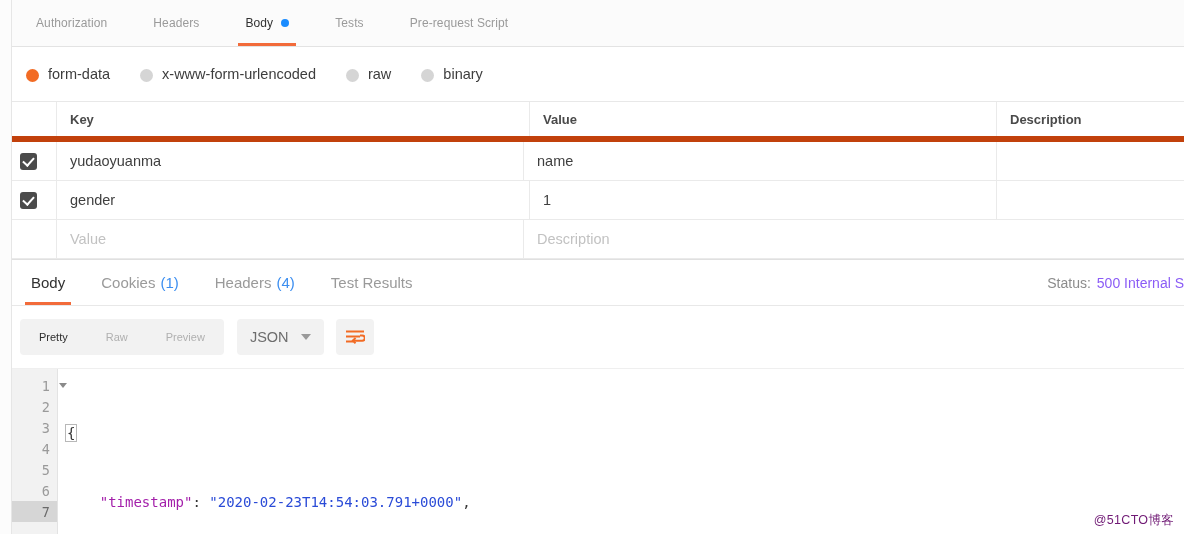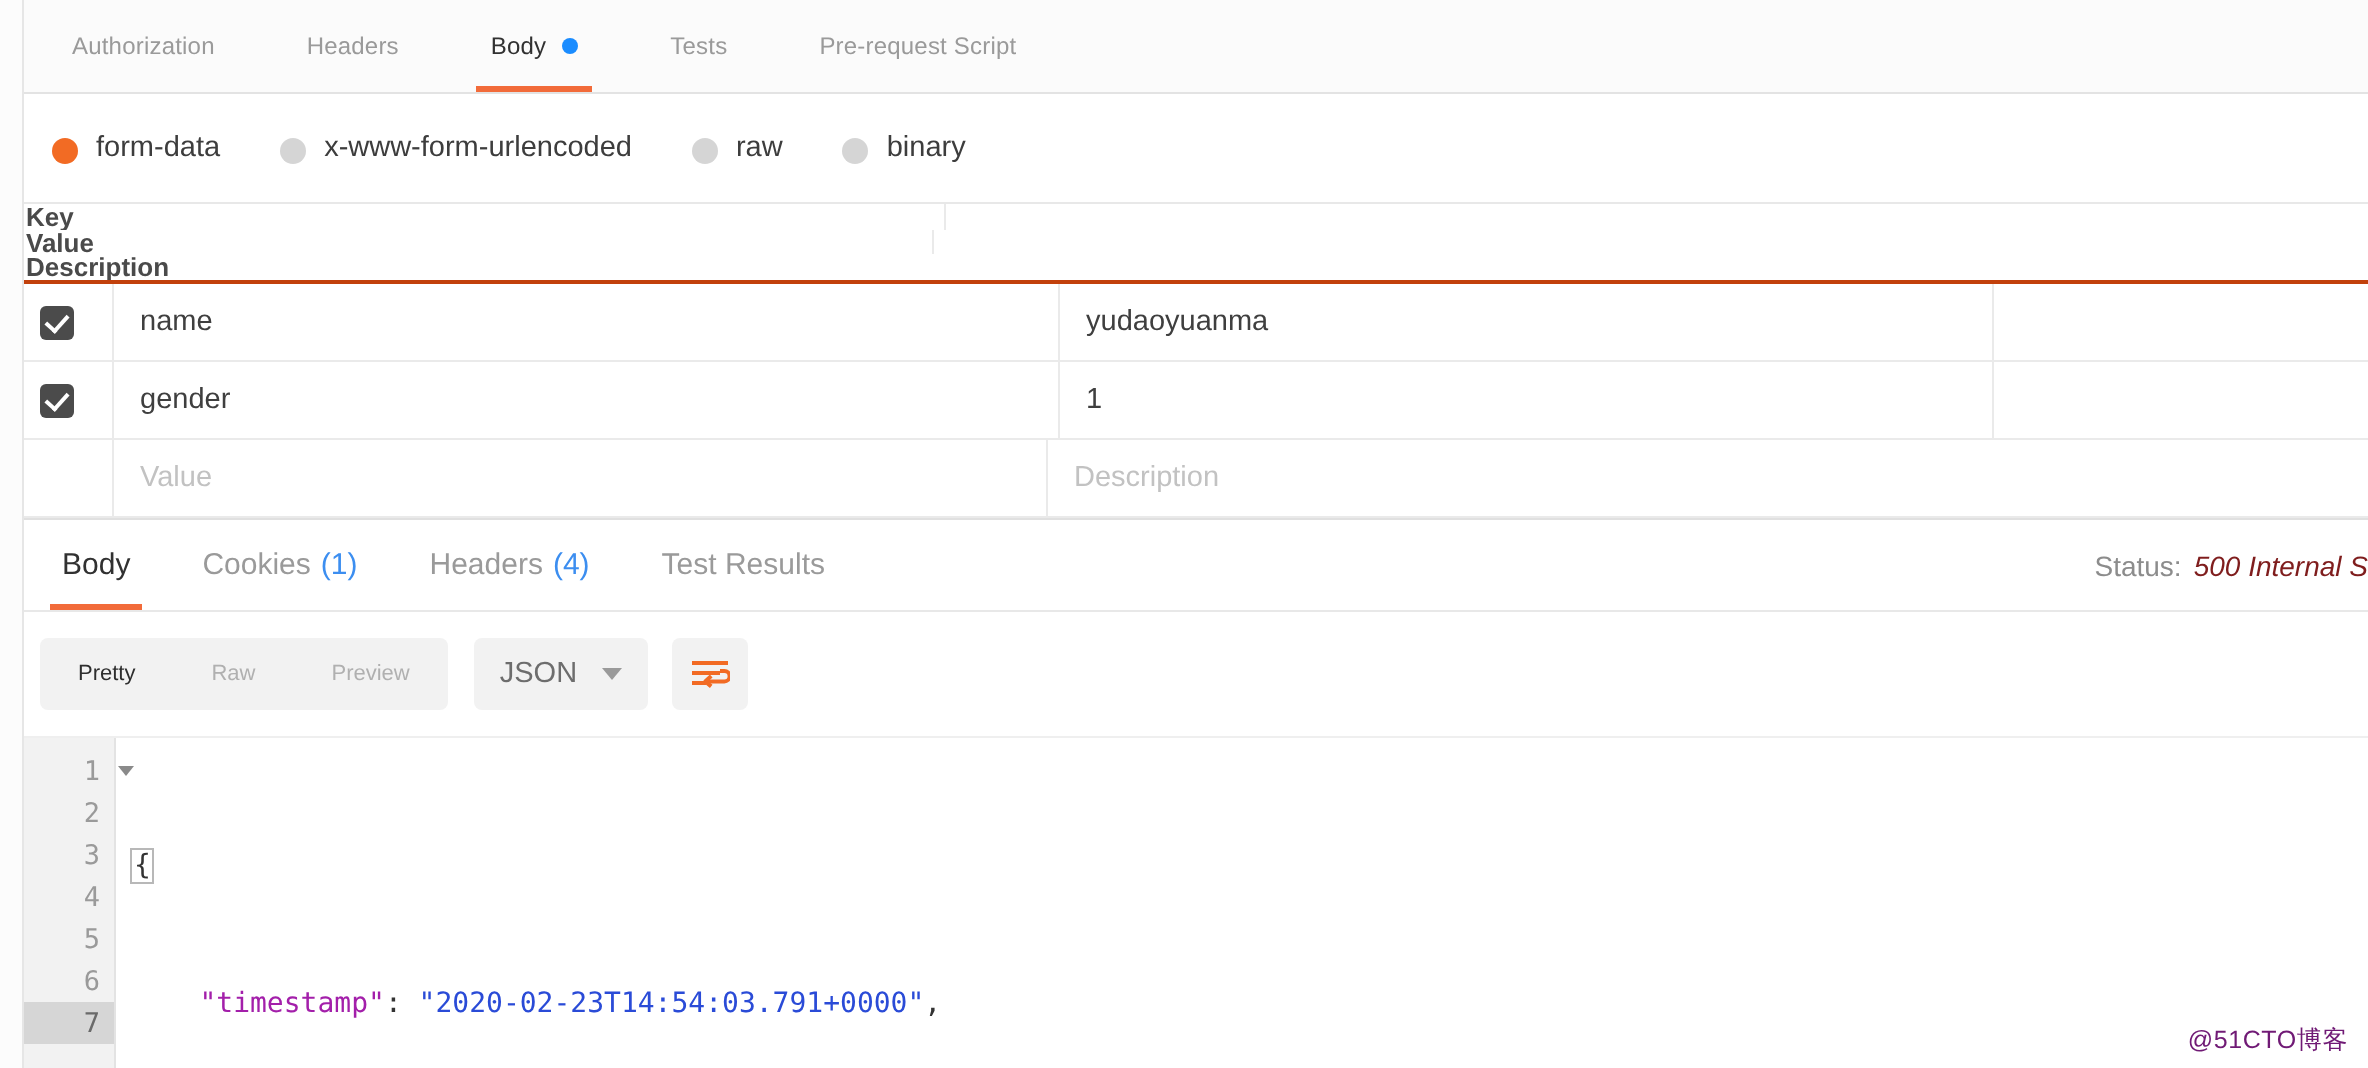--- a/index.html
+++ b/index.html
@@ -103,22 +103,21 @@
   
   .kv-table { flex: 0 0 auto; background: #fff; }
   .kv-row {
     display: flex;
     border-bottom: 1px solid #eaeaea;
     height: 39px;
     align-items: stretch;
   }
   .kv-row.header {
     height: 40px;
-    border-bottom: 2px solid #c2410c;
-    flex-direction: column;
+    border-bottom: 6px solid #c2410c;
   }
   .kv-row.header .cell {
     font-size: 13px;
     font-weight: bold;
     color: #4a4a4a;
   }
   .cell {
     display: flex;
     align-items: center;
     font-size: 14.5px;
@@ -185,21 +184,21 @@
     position: absolute;
     right: 0; top: 0; bottom: 0;
     display: flex;
     align-items: center;
     font-size: 14px;
     white-space: nowrap;
     padding-right: 0;
     justify-content: center;
   }
   .status-label { color: #8c8c8c; margin-right: 6px; }
-  .status-val { color: #7f1d1d; font-style: italic; }
+  .status-val { color: #8b5cf6; }
 
   
   .resp-toolbar {
     height: 62px;
     background: #fff;
     display: flex;
     align-items: center;
     padding-left: 20px;
     flex: 0 0 auto;
   }
@@ -367,22 +366,22 @@
       <div class="cell c-check"></div>
       <div class="cell c-key">Key</div>
       <div class="cell c-value">Value</div>
       <div class="cell c-desc">Description</div>
     </div>
 
     <div class="kv-row">
       <div class="cell c-check">
         <span class="chk"></span>
       </div>
+      <div class="cell c-value">yudaoyuanma</div>
       <div class="cell c-key">name</div>
-      <div class="cell c-value">yudaoyuanma</div>
       <div class="cell c-desc"></div>
     </div>
 
     <div class="kv-row">
       <div class="cell c-check">
         <span class="chk"></span>
       </div>
       <div class="cell c-key">gender</div>
       <div class="cell c-value">1</div>
       <div class="cell c-desc"></div>

